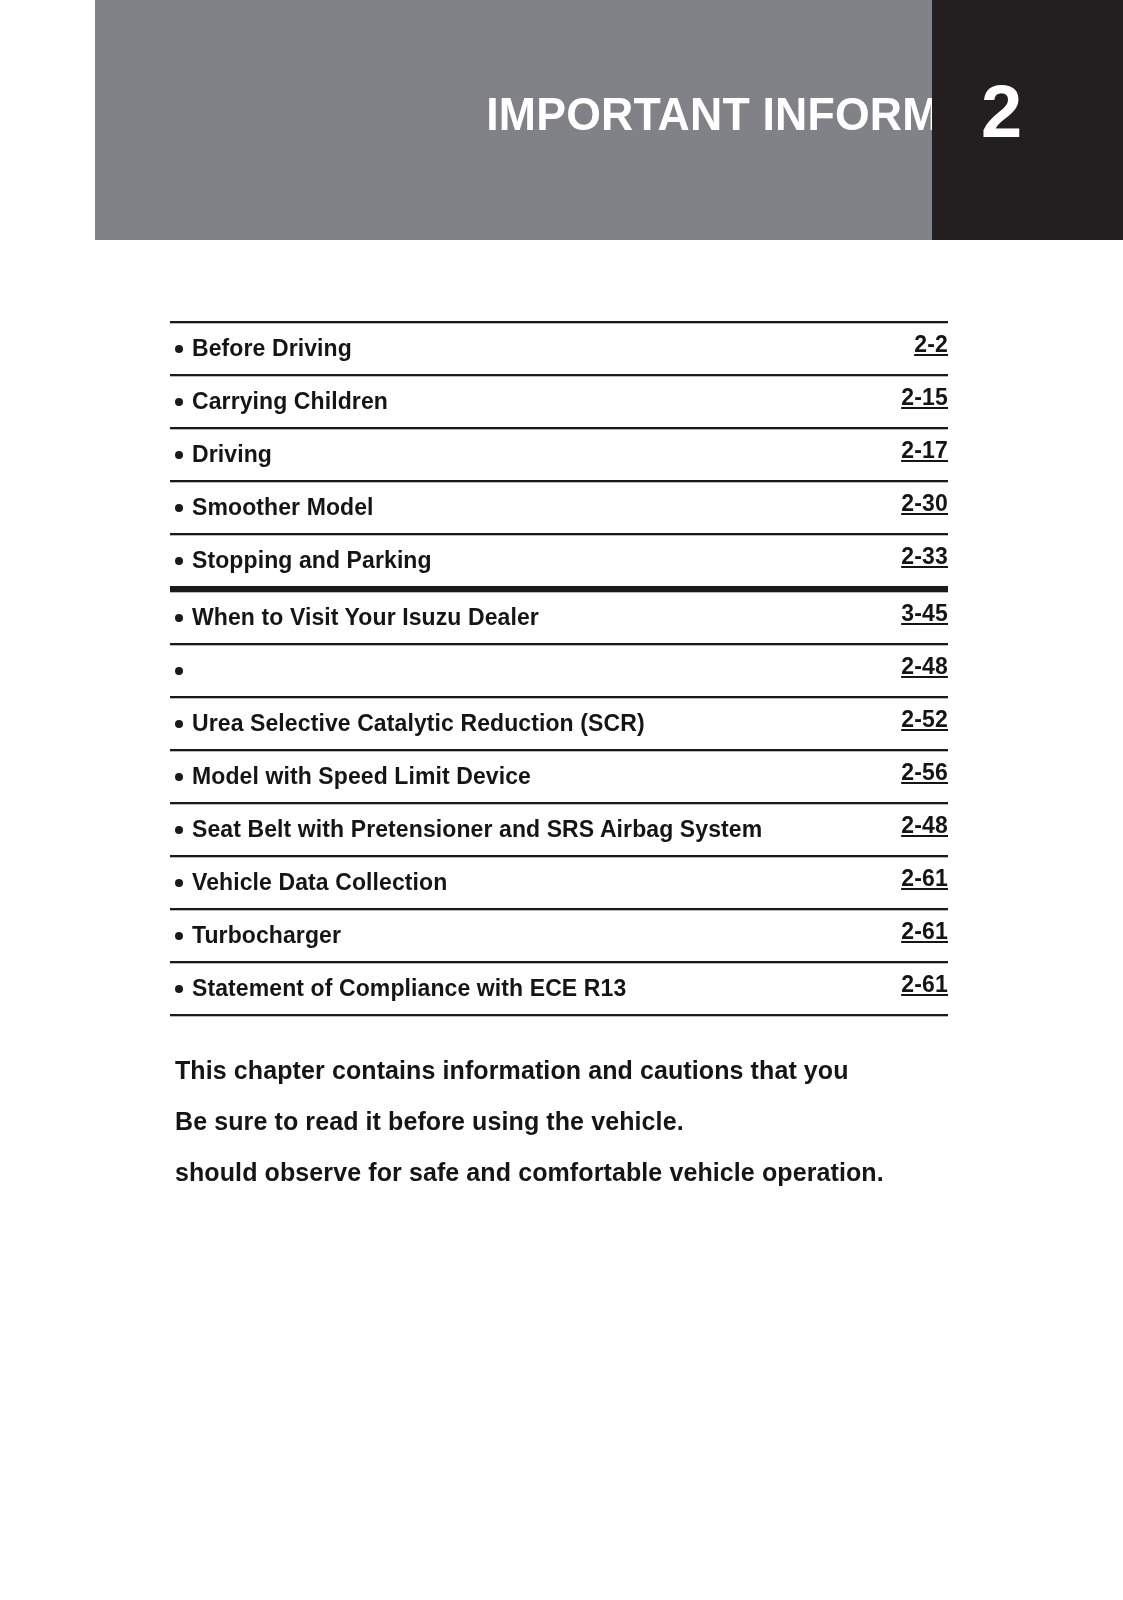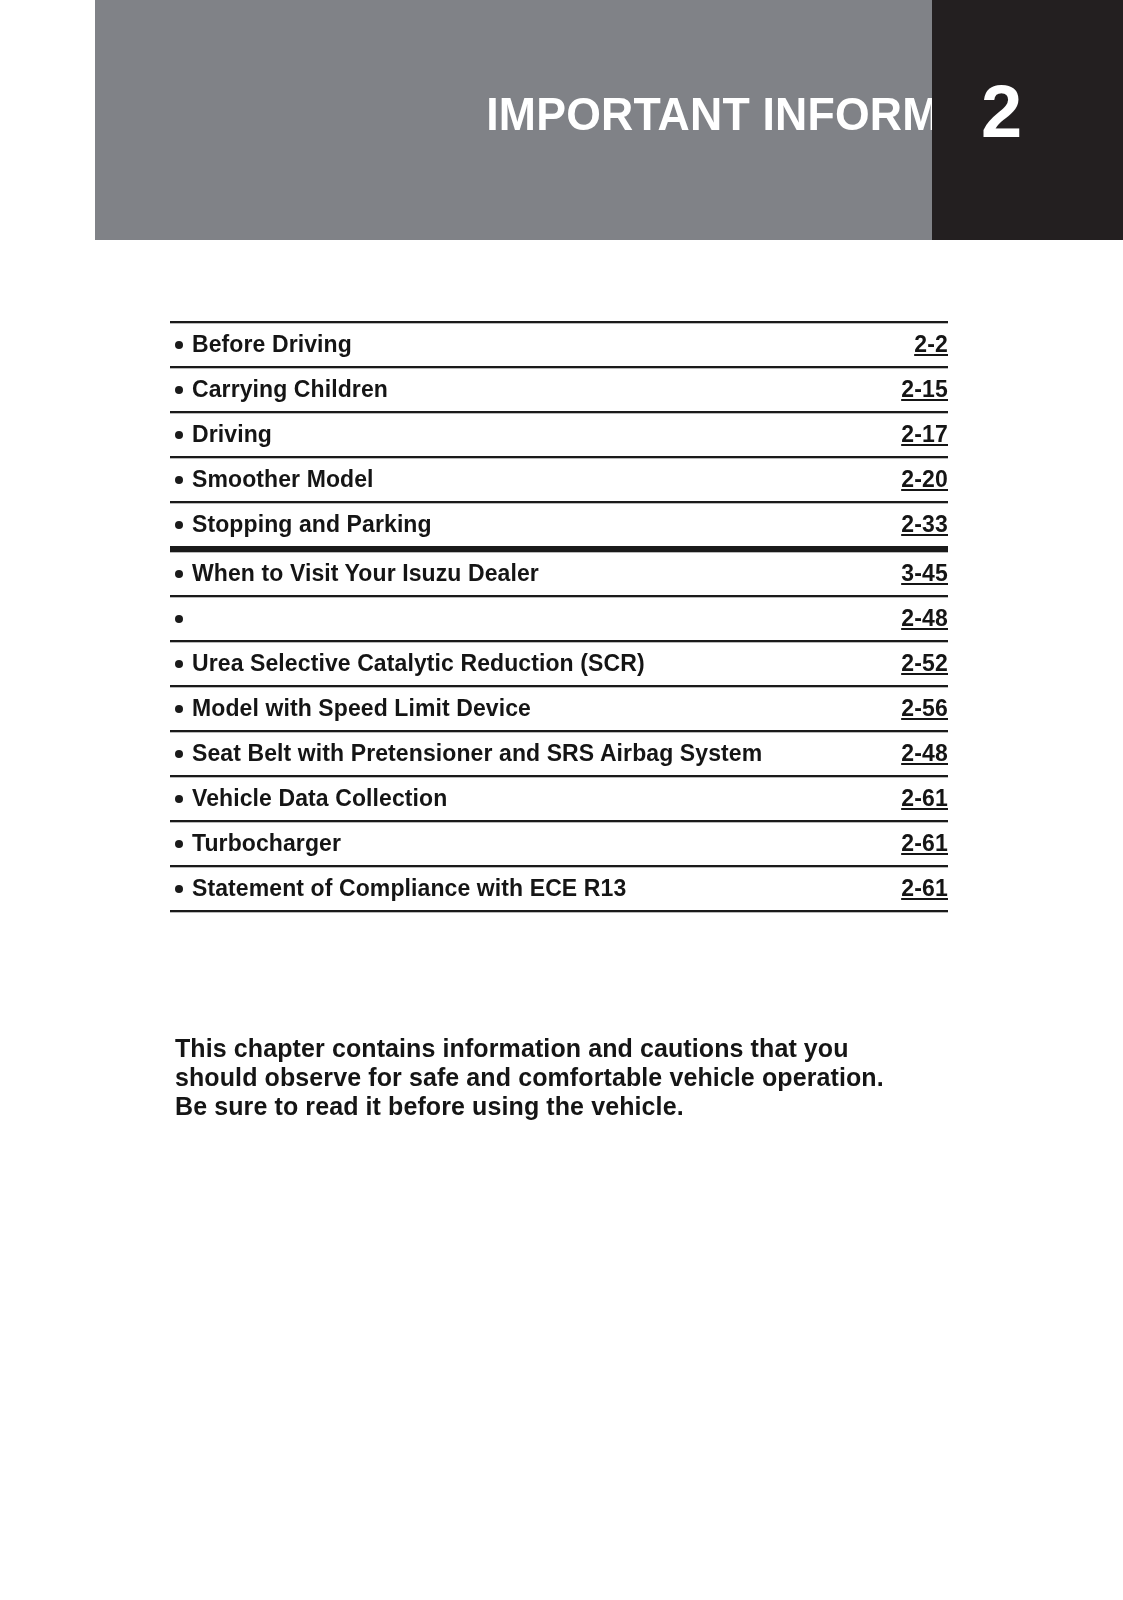--- a/index.html
+++ b/index.html
@@ -71,21 +71,21 @@
     left: 170px;
     top: 321px;
     width: 778px;
   }
   .contents-rule {
     height: 0;
     border-top: 2px solid #1a1a1a;
     box-shadow: 0 1px 0 0 #b9b9b9;
   }
   .contents-row {
-    height: 43px;
+    height: 51px;
     display: flex;
     align-items: center;
     position: relative;
   }
   .row-bullet {
     width: 22px;
     flex: 0 0 22px;
     display: flex;
     align-items: center;
     justify-content: flex-start;
@@ -125,21 +125,21 @@
     position: absolute;
     left: 175px;
     top: 1034px;
     width: 790px;
     font-size: 25px;
     font-weight: bold;
     line-height: 29px;
     letter-spacing: 0.1px;
     color: #151515;
   }
-  .chapter-note div { white-space: nowrap; }
+  .chapter-note div { white-space: nowrap; margin-top: 22px; }
 </style>
 </head>
 <body>
 
 <div class="chapter-header">
   <div class="chapter-header-band"></div>
   <div class="chapter-header-title">IMPORTANT INFORMATION</div>
   <div class="chapter-tab">
     <div class="chapter-tab-number">2</div>
   </div>
@@ -169,21 +169,21 @@
       </span>
       <span class="row-label">Driving</span>
       <span class="row-page">2-17</span>
     </div>
     <div class="contents-rule"></div>
     <div class="contents-row">
       <span class="row-bullet">
         <i></i>
       </span>
       <span class="row-label">Smoother Model</span>
-      <span class="row-page">2-20</span>
+      <span class="row-page">2-30</span>
     </div>
     <div class="contents-rule"></div>
     <div class="contents-row">
       <span class="row-bullet">
         <i></i>
       </span>
       <span class="row-label">Stopping and Parking</span>
       <span class="row-page">2-33</span>
     </div>
     <div class="contents-rule"></div>
@@ -249,15 +249,15 @@
         <i></i>
       </span>
       <span class="row-label">Statement of Compliance with ECE R13</span>
       <span class="row-page">2-61</span>
     </div>
     <div class="contents-rule"></div>
   </div>
 
 <div class="chapter-note">
   <div>This chapter contains information and cautions that you</div>
+  <div>Be sure to read it before using the vehicle.</div>
   <div>should observe for safe and comfortable vehicle operation.</div>
-  <div>Be sure to read it before using the vehicle.</div>
 </div>
 
 </body></html>

